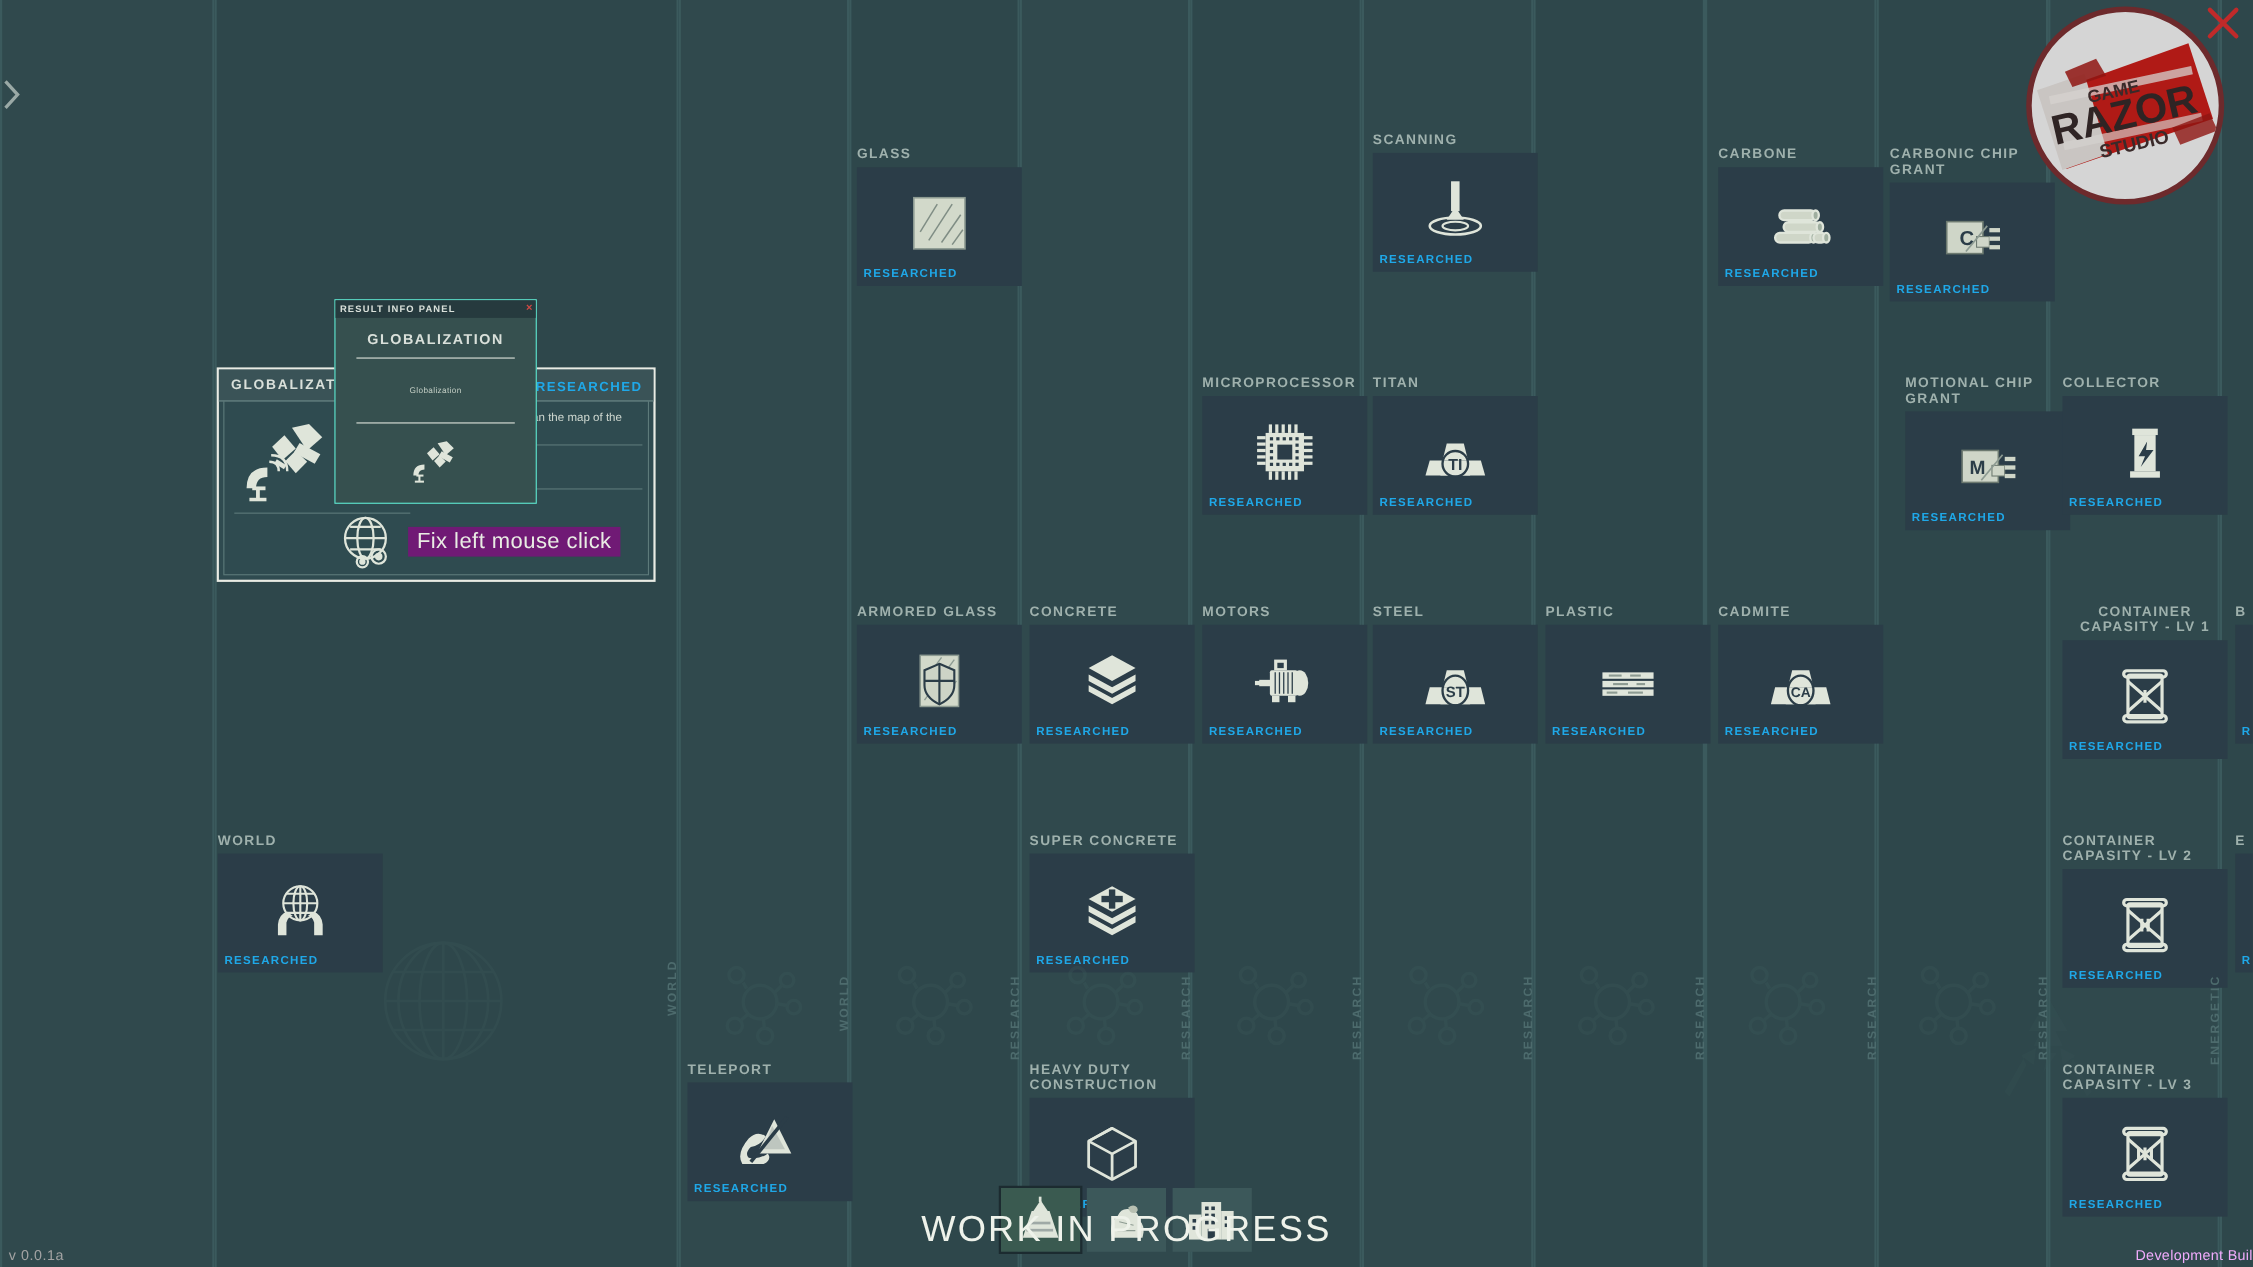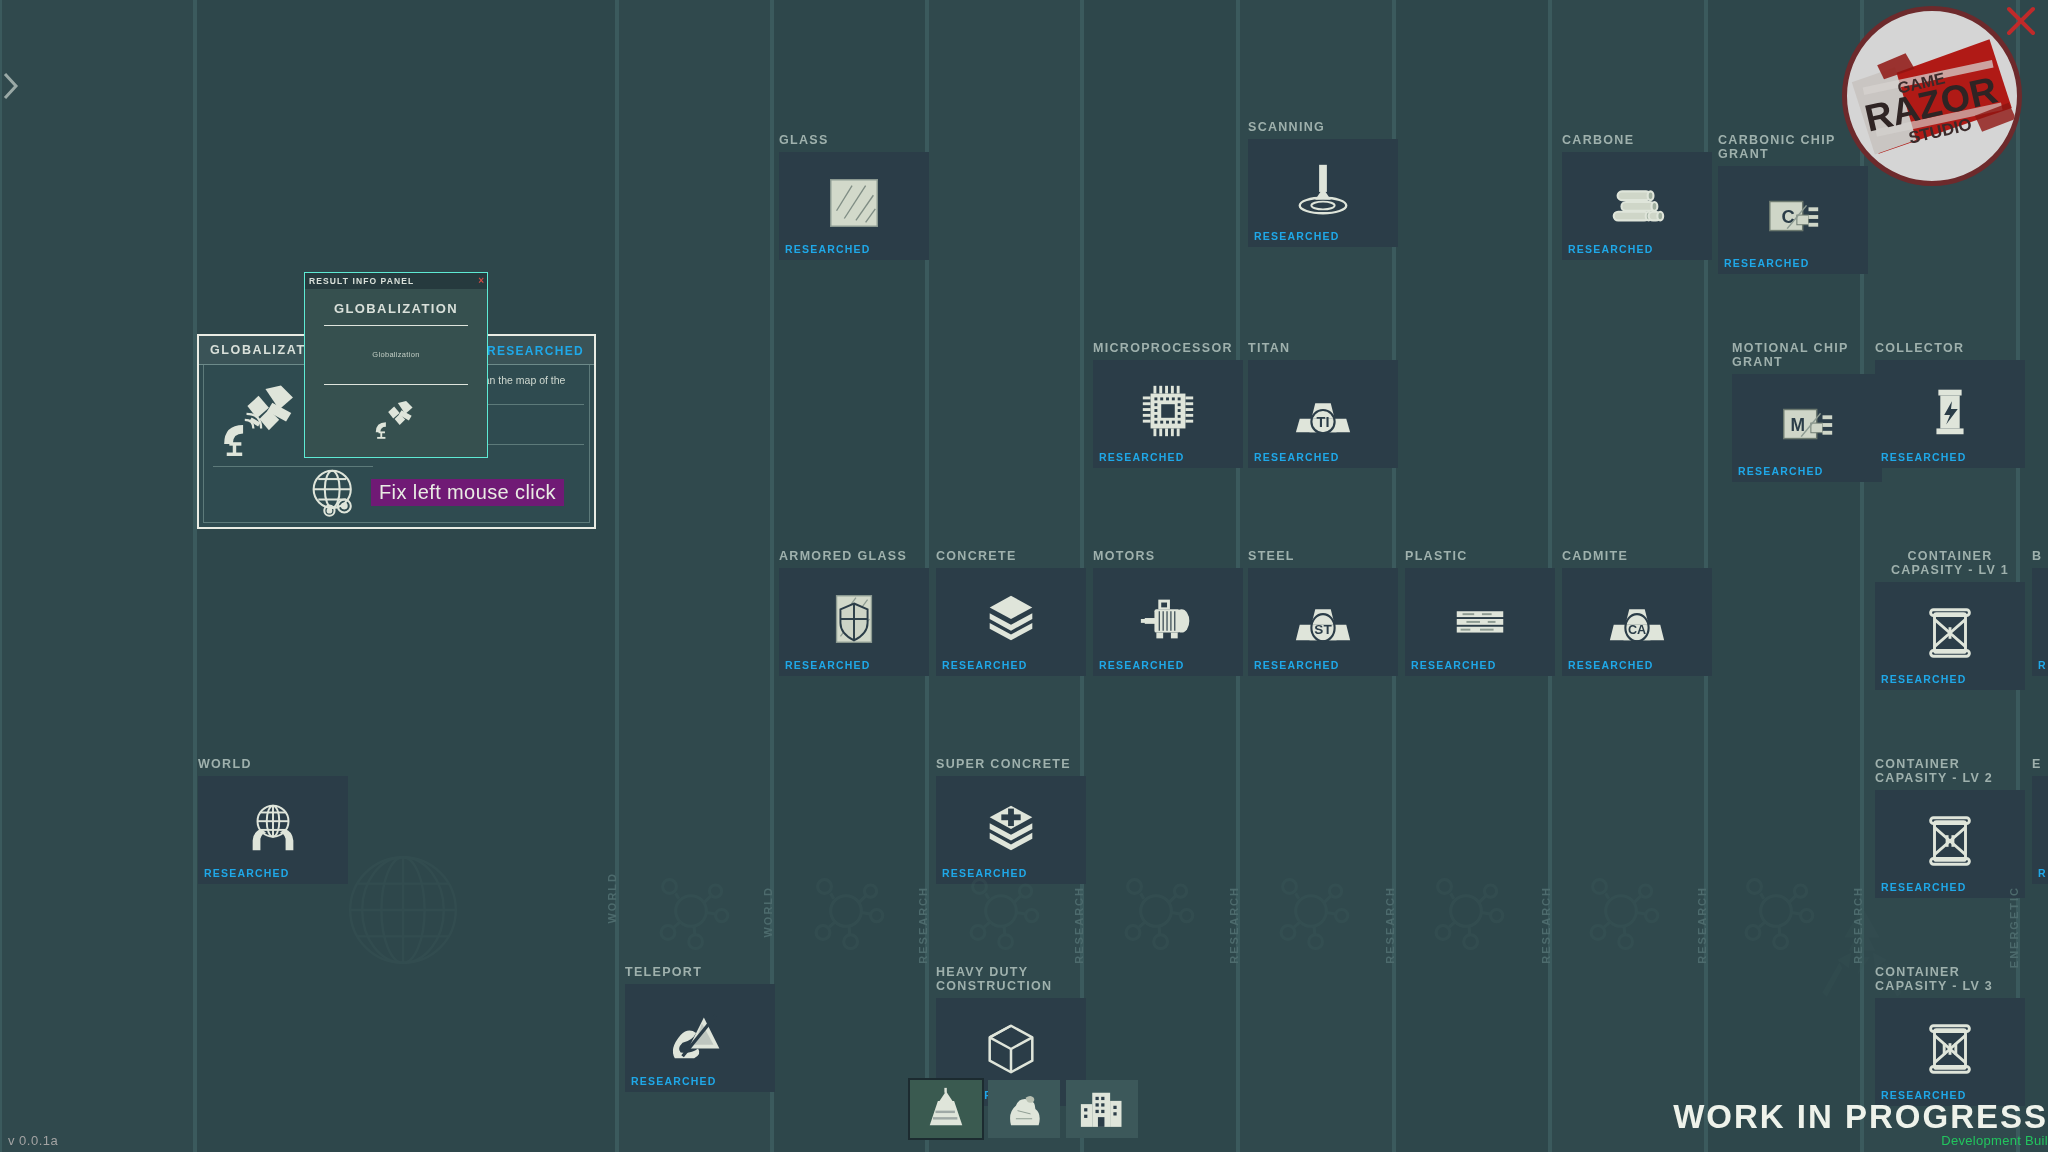--- a/index.html
+++ b/index.html
@@ -148,40 +148,40 @@
   
   #left-chevron {
     position: absolute; left: 0px; top: 68px;
     width: 22px; height: 36px; z-index: 30; cursor: pointer;
   }
   #left-chevron svg { width:100%;height:100%; display:block; }
 
   
   #wip {
     position: absolute; left: 0; right: 0; bottom: 16px;
-    text-align: right; z-index: 35;
-    font-size: 33px; font-weight: bold; letter-spacing: 2px;
+    text-align: center; z-index: 35;
+    font-size: 33px; font-weight: normal; letter-spacing: 2px;
     color: #eef2ea;
     pointer-events: none;
   }
   .wip-tiles {
     position: absolute; left: 50%; transform: translateX(-50%);
     bottom: 14px; display: flex; gap: 6px; z-index: 33;
   }
   .wip-tile { width: 72px; height: 58px; background: #3c585a; display:flex; align-items:center; justify-content:center; }
   .wip-tile.sel { background:#3a5a50; outline: 2px solid #1c2b30; }
   .wip-tile svg { width: 52px; height: 46px; display:block; }
 
   #version {
     position:absolute; left: 8px; bottom: 4px;
     font-size: 13px; color: #a3a3a3; letter-spacing: .5px;
   }
   #buildlabel {
     position:absolute; right: 0px; bottom: 4px;
-    font-size: 13px; color: #22c55e; letter-spacing: .3px;
+    font-size: 13px; color: #f0abfc; letter-spacing: .3px;
     white-space: nowrap;
   }
 
   
   #globe-wm { position: absolute; left: 338px; top: 850px; width: 130px; height: 120px; opacity:.28; pointer-events:none; }
   #globe-wm svg { width:100%;height:100%; display:block; }
   #recycle-wm { position:absolute; right: 126px; top: 900px; width: 120px; height: 110px; opacity:.22; pointer-events:none;}
   #recycle-wm svg{width:100%;height:100%;display:block;}
 </style>
 </head>

